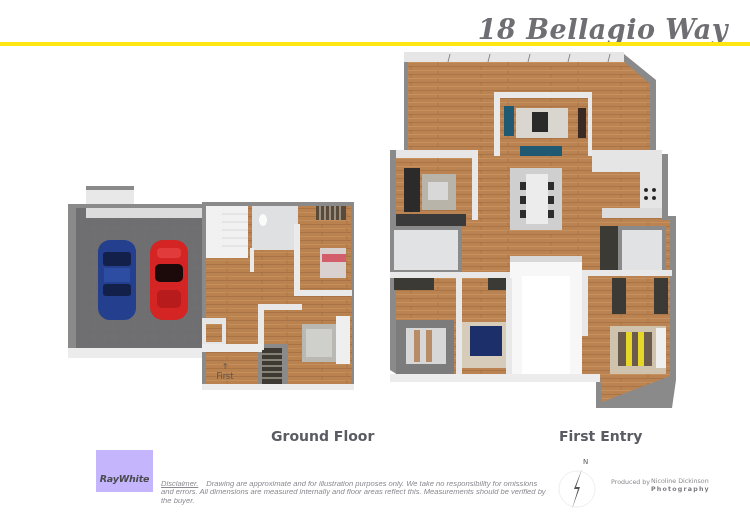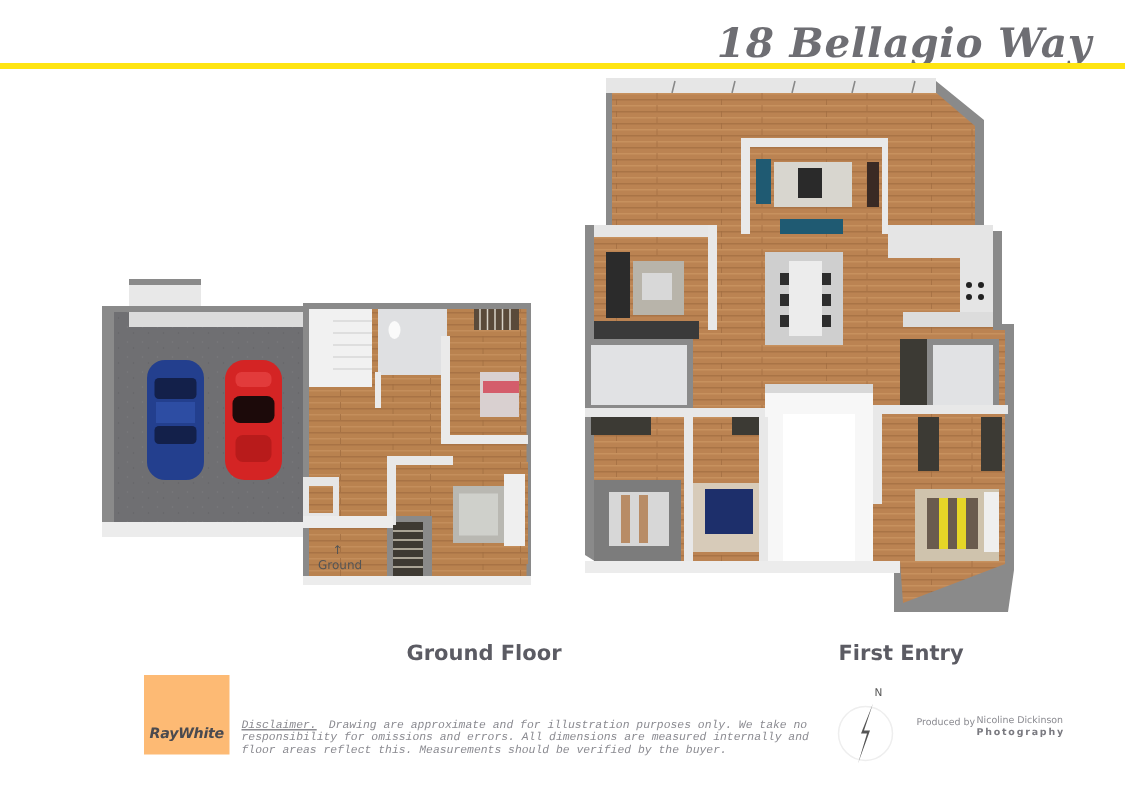--- a/index.html
+++ b/index.html
@@ -17,32 +17,32 @@
   }
 
   .floorplan { position: absolute; }
 
   .floor-label {
     position: absolute; font-family: "DejaVu Sans", sans-serif; font-weight: bold;
     font-size: 14px; color: #5b5b63; text-align: center;
   }
 
   .logo {
-    position: absolute; left: 96px; top: 450px; width: 57px; height: 53px;
-    background: #fdba74; display: flex; align-items: flex-end; justify-content: center;
+    position: absolute; left: 96px; top: 450px; width: 57px; height: 42px;
+    background: #c4b5fd; display: flex; align-items: flex-end; justify-content: center;
     padding-bottom: 8px;
   }
   .logo span {
     font-family: "DejaVu Sans", sans-serif; font-style: italic; font-weight: bold;
     font-size: 9.5px; color: #4a4a4f; letter-spacing: -0.2px;
   }
 
   .disclaimer {
     position: absolute; left: 161px; top: 480px; width: 385px;
-    font-family: Liberation Mono, monospace; font-style: italic; font-size: 7.6px;
+    font-family: Liberation Sans, sans-serif; font-style: italic; font-size: 7.6px;
     line-height: 8.4px; color: #8a8a90;
   }
   .disclaimer .dlabel { text-decoration: underline; margin-right: 8px; }
 
   .compass {
     position: absolute; left: 557px; top: 455px; width: 42px; height: 58px;
   }
   .credit {
     position: absolute; left: 611px; top: 478px; font-size: 6.3px; color: #8a8a90;
     font-family: "DejaVu Sans", sans-serif;
@@ -154,21 +154,21 @@
 
     <rect x="140" y="134" width="24" height="30" fill="#e6e6e6"></rect>
     <rect x="144" y="140" width="16" height="18" fill="url(#woodG)"></rect>
     <rect x="140" y="160" width="60" height="8" fill="#ececec"></rect>
     <rect x="140" y="200" width="152" height="6" fill="#ececec"></rect>
   </g>
 </svg>
 
 <div class="entry">
   <div>↑</div>
-  <div>Ground</div>
+  <div>First</div>
 </div>
 
 <svg class="floorplan" style="left:386px; top:50px;" width="300" height="360" viewBox="0 0 300 360">
   <defs>
     <pattern id="woodF" width="70" height="8" patternUnits="userSpaceOnUse">
       <rect width="70" height="8" fill="#bb8352"></rect>
       <rect y="0" width="70" height="1" fill="#a97446"></rect>
       <rect y="4" width="70" height="1" fill="#c7915e"></rect>
       <line x1="25" y1="0" x2="25" y2="4" stroke="#a16d41" stroke-width="0.5"></line>
       <line x1="52" y1="4" x2="52" y2="8" stroke="#a16d41" stroke-width="0.5"></line>

